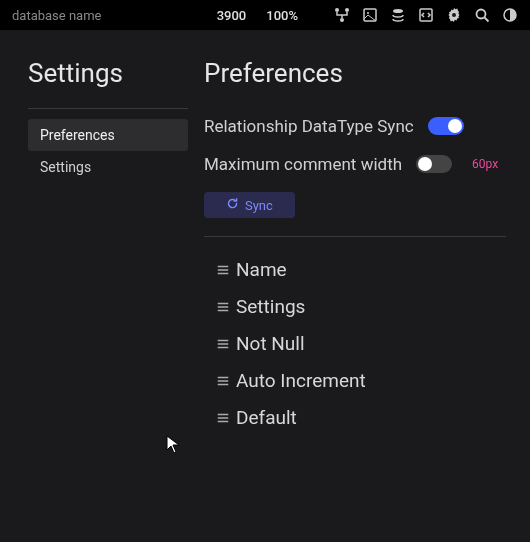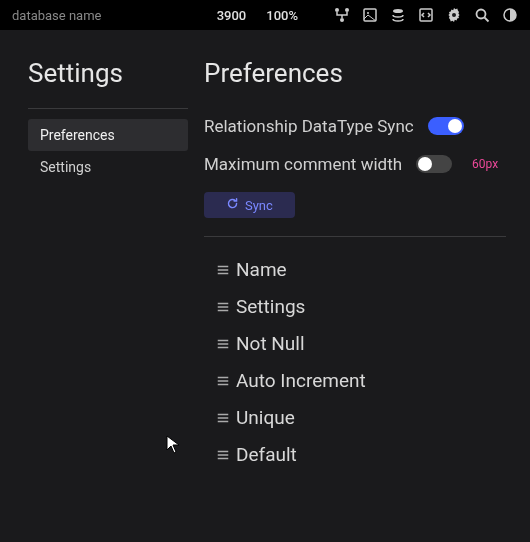--- a/index.html
+++ b/index.html
@@ -275,28 +275,20 @@
             </svg>
           </span>
           <span>Auto Increment</span>
         </div>
       <div class="order-item">
           <span class="drag-icon">
             <svg viewBox="0 0 16 16">
               <path d="M2 4h12M2 8h12M2 12h12" stroke-width="1.5"></path>
             </svg>
           </span>
-          <span>Unique</span>
-        </div>
-      <div class="order-item">
-          <span class="drag-icon">
-            <svg viewBox="0 0 16 16">
-              <path d="M2 4h12M2 8h12M2 12h12" stroke-width="1.5"></path>
-            </svg>
-          </span>
           <span>Default</span>
         </div>
     </div>
   </div>
 </div>
 
 <svg class="cursor" width="16" height="20" viewBox="0 0 16 20">
     <path d="M1 1l0 14 4-4 3 7 2-1-3-7 6 0z" fill="#fff" stroke="#000" stroke-width="1"></path>
   </svg>
 

